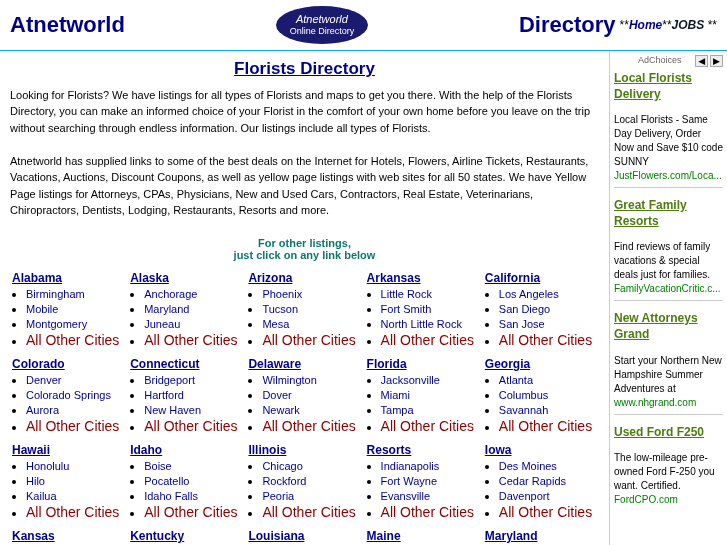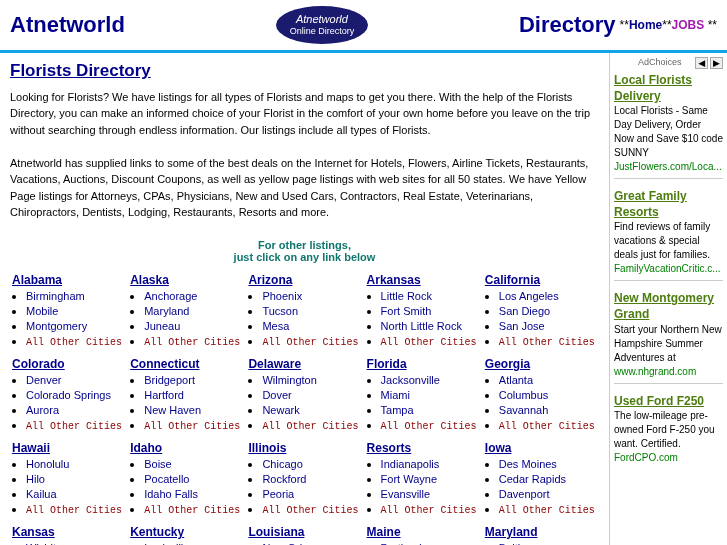--- a/index.html
+++ b/index.html
@@ -1,76 +1,76 @@
 <!DOCTYPE html>
 <html><head>
   <meta charset="utf-8">
   <style>
     * { margin: 0; padding: 0; box-sizing: border-box; }
     body { font-family: Arial, sans-serif; font-size: 12px; background: #fff; color: #000; width: 727px; }
 
     
-    #header { display: flex; align-items: center; justify-content: space-between; padding: 6px 10px; background: #fff; border-bottom: 3px solid #0ea5e9; }
+    #header { display: flex; align-items: center; justify-content: space-between; padding: 6px 10px; background: #fff; border-bottom: 1px solid #0ea5e9; }
     #header .site-title-left { font-size: 22px; font-weight: bold; color: #00008b; }
     #header .logo-center { background: #1a1a6e; border-radius: 50%; padding: 6px 14px; text-align: center; color: #fff; font-size: 10px; line-height: 1.3; }
     #header .logo-center span { display: block; }
     #header .logo-center .line1 { font-size: 11px; font-style: italic; }
     #header .logo-center .line2 { font-size: 9px; }
     #header .site-title-right { font-size: 22px; font-weight: bold; color: #00008b; }
     #header .nav-links { font-size: 12px; color: #000; }
-    #header .nav-links a { color: #00008b; text-decoration: none; font-weight: bold; }
+    #header .nav-links a { color: #00008b; text-decoration: none; font-weight: bold; font-style: italic; }
 
     
     #main-wrapper { display: flex; }
     #content { flex: 1; padding: 8px 10px; }
     #sidebar { width: 118px; min-width: 118px; border-left: 1px solid #ccc; padding: 4px; font-size: 11px; }
 
     
-    .page-title { color: #00008b; font-size: 17px; font-weight: bold; text-decoration: underline; margin-bottom: 8px; }
+    .page-title { text-align: center; color: #00008b; font-size: 17px; font-weight: bold; text-decoration: underline; margin-bottom: 8px; }
 
     
     .description { font-size: 11px; margin-bottom: 18px; line-height: 1.5; }
 
     
     .other-listings { text-align: center; color: #0f766e; font-size: 11px; font-weight: bold; margin: 10px 0 4px; }
 
     
     .states-grid { display: grid; grid-template-columns: repeat(5, 1fr); gap: 4px 2px; margin-top: 8px; }
     .state-col { padding: 2px; }
     .state-name { color: #00008b; font-weight: bold; font-size: 12px; text-decoration: underline; cursor: pointer; }
     .city-list { list-style: disc; margin-left: 14px; margin-top: 2px; }
     .city-list li { margin-bottom: 1px; }
     .city-list li a { color: #00008b; text-decoration: none; font-size: 11px; }
-    .city-list li a.other { color: #8b0000; font-size: 10px; font-family: Liberation Mono, monospace; }
+    .city-list li a.other { color: #8b0000; font-size: 14px; }
 
     
     #sidebar .ad-choices { font-size: 9px; color: #666; display: flex; justify-content: space-between; margin-bottom: 4px; margin-left: 24px; }
     #sidebar .ad-nav { display: flex; gap: 2px; }
     #sidebar .ad-nav button { font-size: 9px; padding: 0 2px; cursor: pointer; background: #eee; border: 1px solid #aaa; }
     .sidebar-section { margin-bottom: 10px; }
     .sidebar-section .section-title { color: #4d7c0f; font-weight: bold; font-size: 12px; text-decoration: underline; cursor: pointer; line-height: 1.3; }
-    .sidebar-section .section-body { font-size: 10px; margin-top: 0; line-height: 1.4; color: #000; }
+    .sidebar-section .section-body { font-size: 10px; margin-top: 11px; line-height: 1.4; color: #000; }
     .sidebar-section .section-link { color: #008000; font-size: 10px; text-decoration: none; }
     hr.sidebar-divider { border: none; border-top: 1px solid #ccc; margin: 4px 0; }
 
     .header-right-group { display: flex; flex-direction: column; align-items: flex-end; }
   </style>
 </head>
 <body>
 
 <div id="header">
   <div class="site-title-left">Atnetworld</div>
   <div class="logo-center">
     <span class="line1">Atnetworld</span>
     <span class="line2">Online Directory</span>
   </div>
   <div class="header-right-group">
     <div style="display:flex; align-items:center; gap:4px;">
       <div class="site-title-right">Directory</div>
-      <div class="nav-links">**<a href="#" style="color: rgb(0, 0, 139); text-decoration: none; font-weight: bold;">Home</a>**<a href="#" style="color: #a21caf; text-decoration: none; font-weight: bold;">JOBS</a> **</div>
+      <div class="nav-links">**<a href="#" style="color: rgb(0, 0, 139); text-decoration: none; font-weight: bold;">Home</a>**<a href="#" style="color: #0f172a; text-decoration: none; font-weight: bold;">JOBS</a> **</div>
     </div>
   </div>
 </div>
 
 <div id="main-wrapper">
 
   <div id="content">
     <div class="page-title">Florists Directory</div>
 
     <div class="description">
@@ -197,17 +197,17 @@
     <div class="ad-choices">
       <span>AdChoices</span>
       <div class="ad-nav">
         <button>◀</button>
         <button>▶</button>
       </div>
     </div>
     <div id="sidebar-sections">
         <div class="sidebar-section"><a href="#" class="section-title">Local Florists Delivery</a><div class="section-body">Local Florists - Same Day Delivery, Order Now and Save $10 code SUNNY <a href="#" class="section-link">JustFlowers.com/Loca...</a></div><hr class="sidebar-divider"></div>
         <div class="sidebar-section"><a href="#" class="section-title">Great Family Resorts</a><div class="section-body">Find reviews of family vacations &amp; special deals just for families. <a href="#" class="section-link">FamilyVacationCritic.c...</a></div><hr class="sidebar-divider"></div>
-        <div class="sidebar-section"><a href="#" class="section-title">New Montgomery Grand</a><div class="section-body">Start your Northern New Hampshire Summer Adventures at <a href="#" class="section-link">www.nhgrand.com</a></div><hr class="sidebar-divider"></div>
+        <div class="sidebar-section"><a href="#" class="section-title">New Attorneys Grand</a><div class="section-body">Start your Northern New Hampshire Summer Adventures at <a href="#" class="section-link">www.nhgrand.com</a></div><hr class="sidebar-divider"></div>
         <div class="sidebar-section"><a href="#" class="section-title">Used Ford F250</a><div class="section-body">The low-mileage pre-owned Ford F-250 you want. Certified. <a href="#" class="section-link">FordCPO.com</a></div></div>
       </div>
   </div>
 </div>
 
 </body></html>

